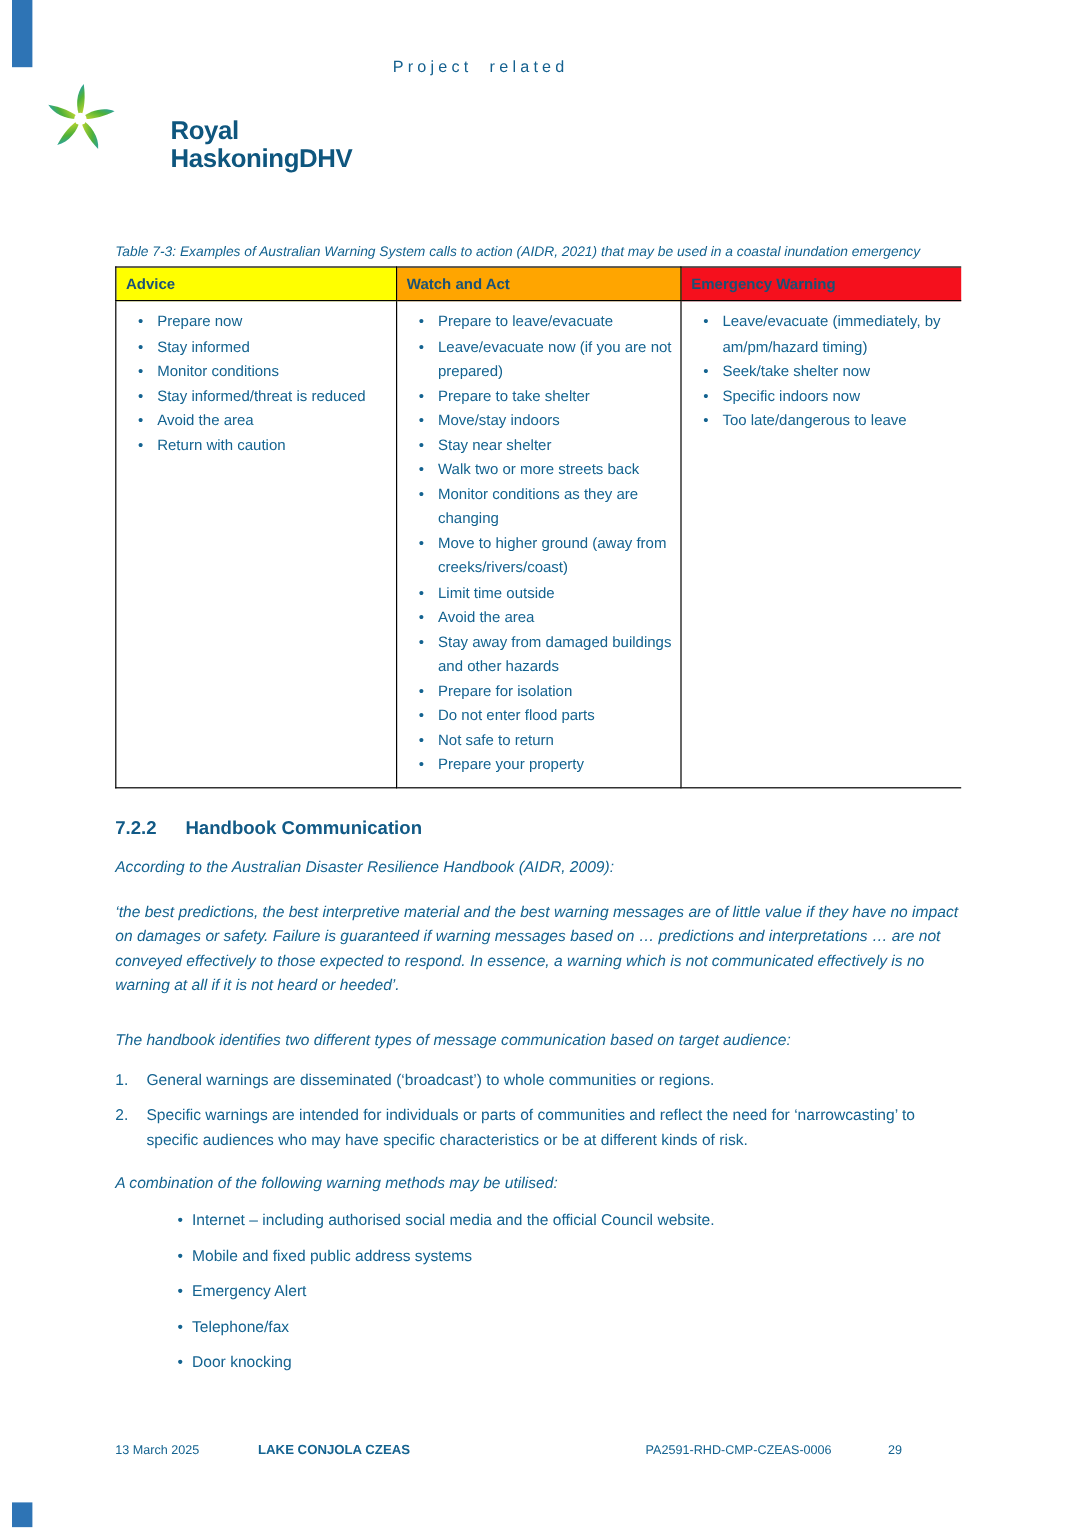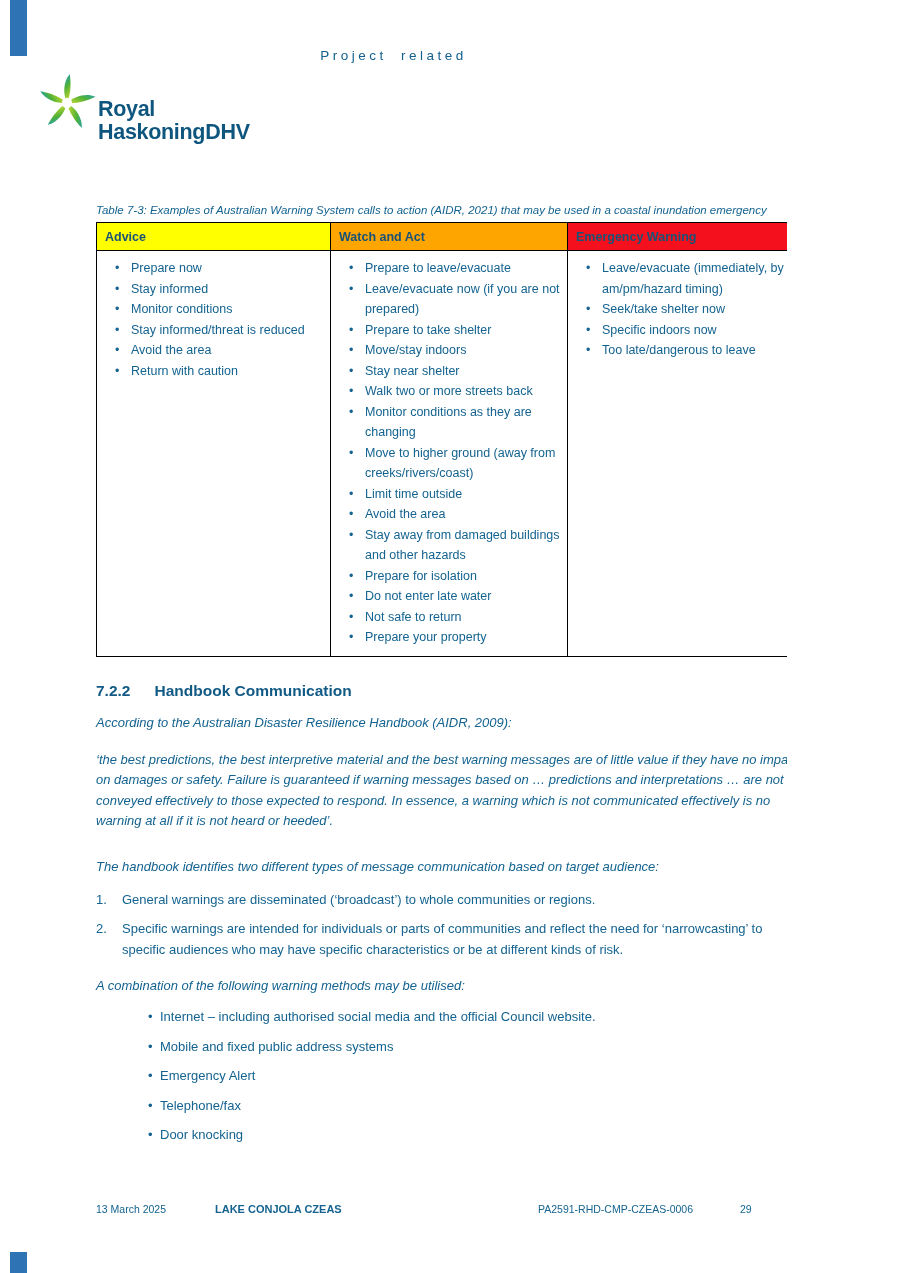--- a/index.html
+++ b/index.html
@@ -3,35 +3,36 @@
 <meta charset="utf-8">
 <style>
   html,body{margin:0;padding:0;background:#ffffff;}
   #page{
     position:relative;
     width:787px;height:1273px;
     background:#ffffff;
     overflow:hidden;
     font-family:"Liberation Sans", sans-serif;
     color:#146390;
+    padding-left:14px;
   }
   
   .edge-bar{position:absolute;left:10px;width:17px;background:#2E74B5;}
   .edge-bar.top{top:0;height:56px;}
   .edge-bar.bottom{top:1252px;height:21px;}
 
   
   .proj-related{
     position:absolute;top:48px;left:0;right:0;
     text-align:center;
     font-size:13.5px;font-weight:500;
     letter-spacing:3.5px;word-spacing:7px;
     color:#14608f;
   }
-  .logo{position:absolute;left:38px;top:62px;display:flex;align-items:center;}
+  .logo{position:absolute;left:38px;top:62px;display:flex;align-items:flex-start;gap:44px;}
   .logo svg{display:block;}
   .logo-text{margin-left:2px;margin-top:36px;color:#0E567E;font-weight:700;font-size:21.5px;line-height:23px;letter-spacing:-0.3px;}
 
   
   .content{position:absolute;left:96px;top:204px;width:709px;}
 
   .caption{font-size:11.5px;font-style:italic;margin:0 0 6px 0;color:#146390;}
 
   table.warning{border-collapse:collapse;width:709px;table-layout:fixed;}
   table.warning th, table.warning td{border:1px solid #000;}
@@ -152,21 +153,21 @@
                 <li>Prepare to take shelter</li>
                 <li>Move/stay indoors</li>
                 <li>Stay near shelter</li>
                 <li>Walk two or more streets back</li>
                 <li>Monitor conditions as they are changing</li>
                 <li>Move to higher ground (away from creeks/rivers/coast)</li>
                 <li>Limit time outside</li>
                 <li>Avoid the area</li>
                 <li>Stay away from damaged buildings and other hazards</li>
                 <li>Prepare for isolation</li>
-                <li>Do not enter late water</li>
+                <li>Do not enter flood parts</li>
                 <li>Not safe to return</li>
                 <li>Prepare your property</li>
               </ul>
           </td>
           <td>
             <ul>
                 <li>Leave/evacuate (immediately, by am/pm/hazard timing)</li>
                 <li>Seek/take shelter now</li>
                 <li>Specific indoors now</li>
                 <li>Too late/dangerous to leave</li>

